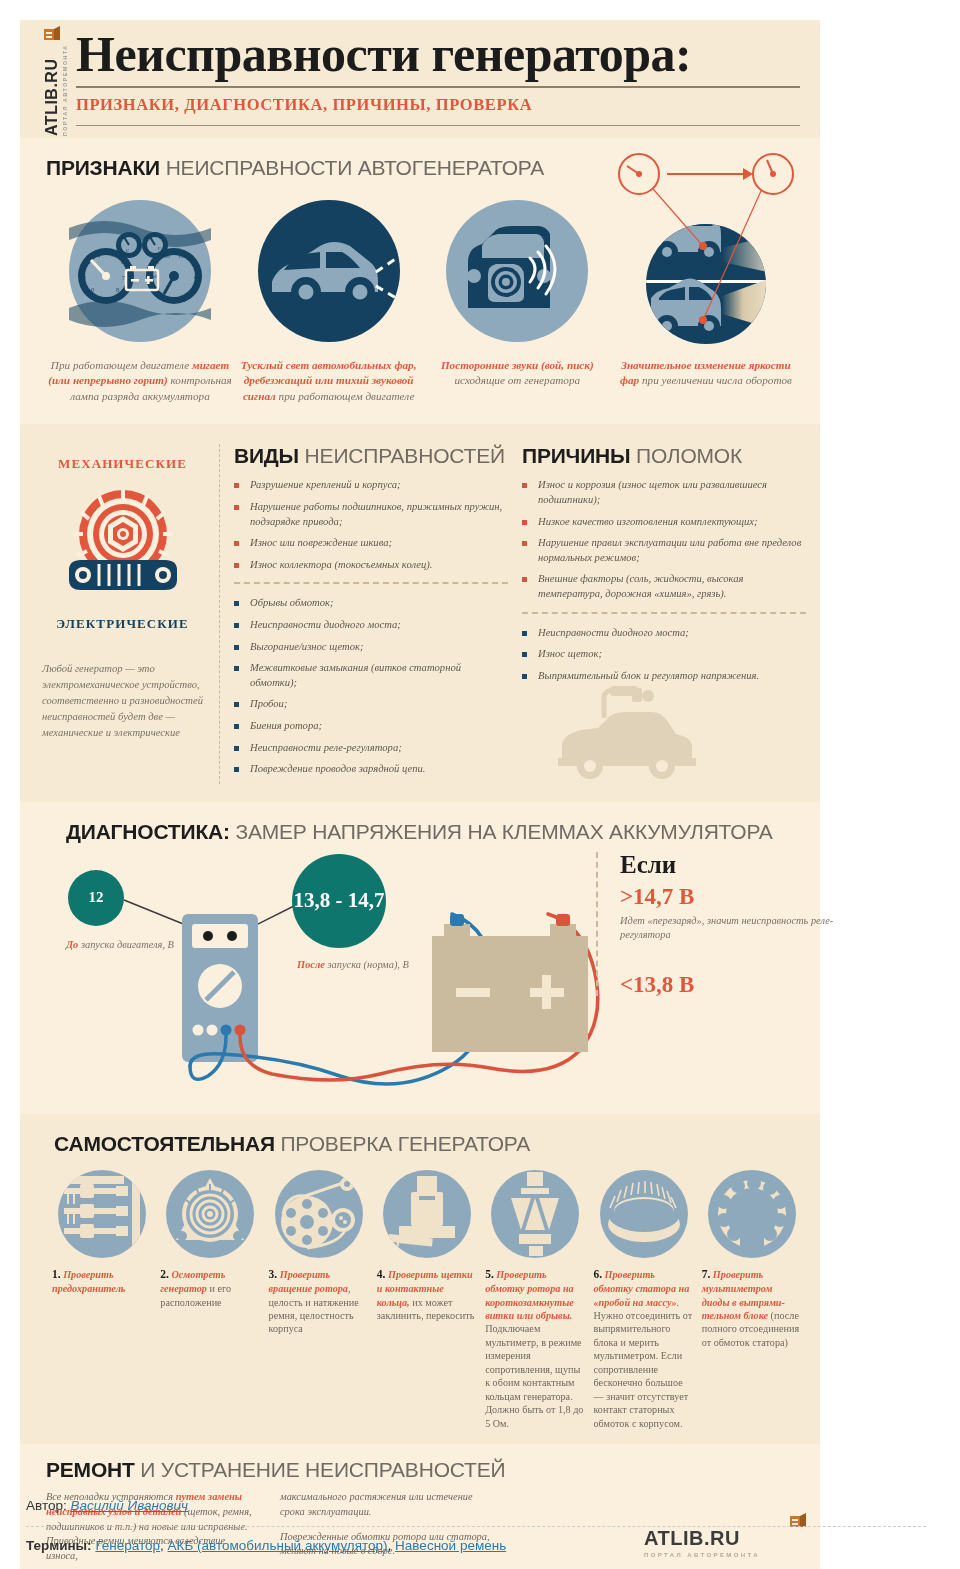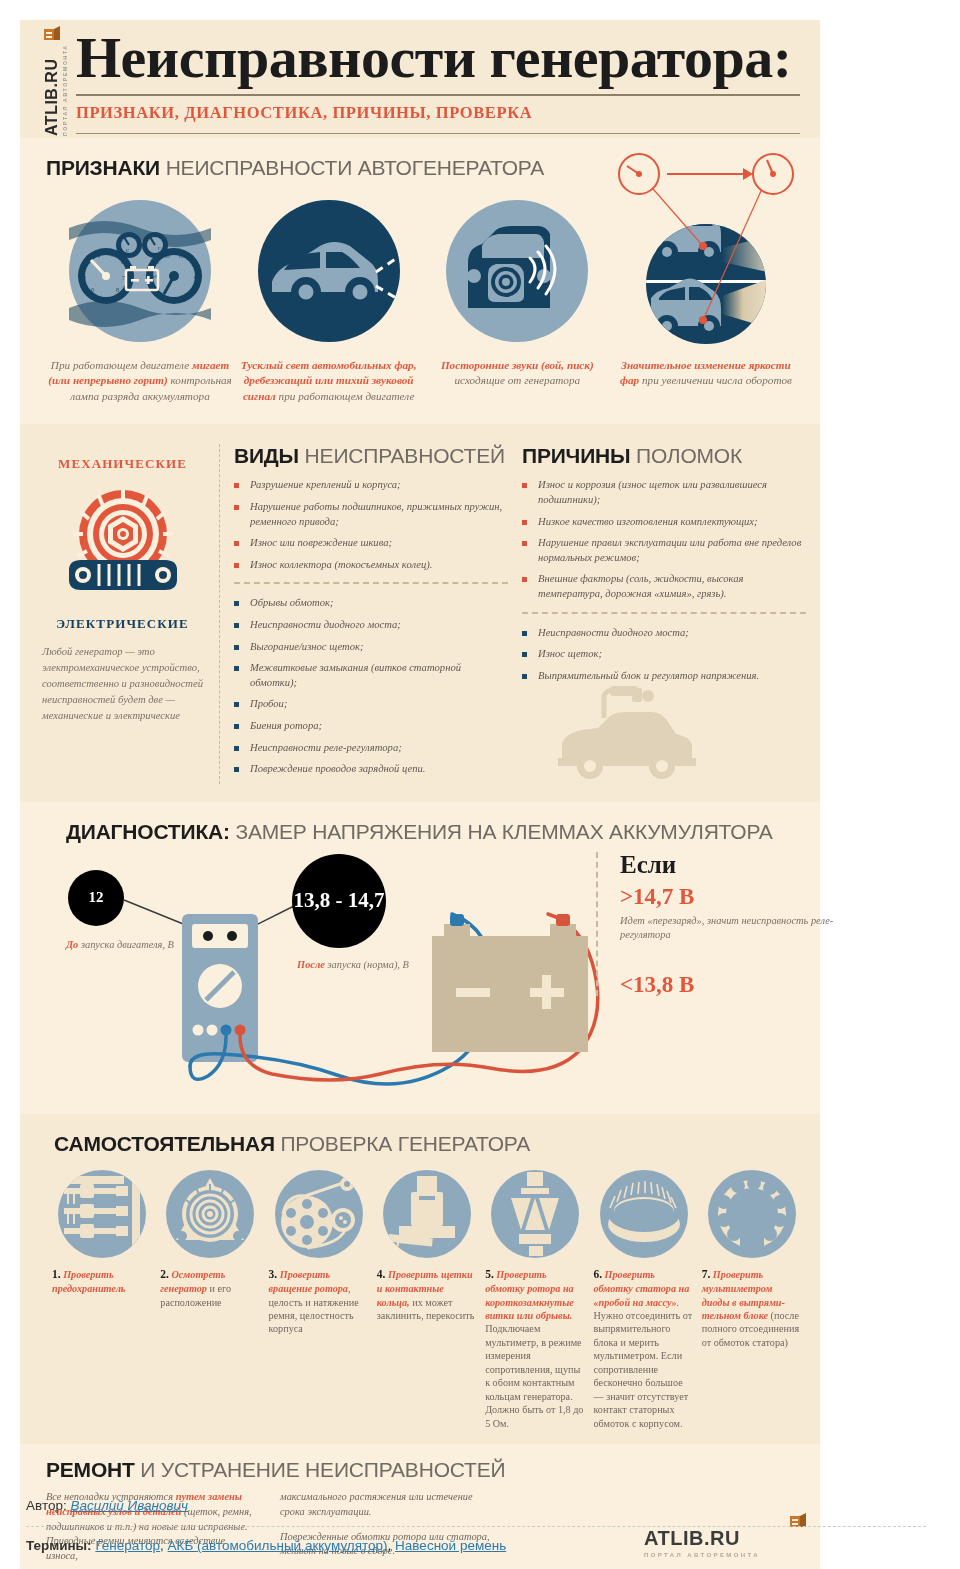--- a/index.html
+++ b/index.html
@@ -55,21 +55,21 @@
   }
   .brand-vert .b2 {
     display:block;
     font-size: 5.2px; font-weight: 700; letter-spacing: 1.6px;
     color: #9a9a9a; margin-top: 2px;
   }
   .header-main { margin-left: 56px; padding-right: 20px; }
   .h-title {
     font-family: "Liberation Serif", serif;
     font-weight: 700;
-    font-size: 58px;
+    font-size: 50px;
     line-height: 1.04;
     color: #1c1c1c;
     letter-spacing: -0.5px;
     padding-bottom: 2px;
   }
   .h-rule { height: 2px; background: #8d7f6a; margin: 4px 0 0 0; }
   .h-rule.thin { height: 1px; background: #9b8e79; }
   .h-sub {
     font-family: "Liberation Serif", serif;
     font-weight: 700;
@@ -126,21 +126,21 @@
     text-align: center;
   }
   .mech-label, .elec-label {
     font-family: "Liberation Serif", serif;
     font-weight: 700; font-size: 13px; letter-spacing: 1.1px;
   }
   .mech-label { color: #e2563c; }
   .elec-label { color: #14415f; margin-top: 6px; }
   .alt-art { height: 120px; margin: 10px auto 4px; width: 140px; }
   .left-note {
-    margin-top: 12px;
+    margin-top: 29px;
     font-family: "Liberation Serif", serif;
     font-style: italic; font-size: 10.6px; line-height: 1.5;
     color: #7a7167; text-align: left;
   }
   .types-cols { flex: 1; display: flex; padding-left: 14px; }
   .tcol { padding-right: 14px; }
   .tcol.a { width: 288px; flex: 0 0 288px; }
   .tcol.b { flex: 1; }
   .tcol .sec-h { margin-bottom: 10px; }
   ul.bl { list-style: none; }
@@ -169,21 +169,21 @@
     position: absolute; right: 118px; bottom: 6px;
     width: 150px; height: 110px; opacity: .5;
   }
 
   
   .diag { background: #fbf0de; padding: 18px 0 22px 0; position: relative; margin-left: 20px; }
   .diag .sec-h { margin-left: 26px; }
   .diag-body { position: relative; height: 240px; margin-top: 8px; }
   .bubble {
     position: absolute; border-radius: 50%;
-    background: #000000; color: #fff;
+    background: #0f766e; color: #fff;
     display: flex; align-items: center; justify-content: center;
     font-family: "Liberation Serif", serif; font-weight: 700;
   }
   .b12 { left: 28px; top: 18px; width: 56px; height: 56px; font-size: 15px; }
   .b138 { left: 252px; top: 2px; width: 94px; height: 94px; font-size: 21px; }
   .lbl-sm {
     position: absolute;
     font-family: "Liberation Serif", serif; font-style: italic;
     font-size: 10.4px; line-height: 1.35; color: #7a7167;
   }
@@ -494,21 +494,21 @@
         <div class="left-note">Любой генератор — это электромеханическое устройство, соответственно и разновидностей неисправностей будет две — механические и электрические</div>
       </div>
 
       <div class="types-cols">
         <div class="tcol a">
           <div class="sec-h">
             <b>ВИДЫ</b><span> НЕИСПРАВНОСТЕЙ</span>
           </div>
           <ul class="bl red">
               <li>Разрушение креплений и корпуса;</li>
-              <li>Нарушение работы подшипников, прижимных пружин, ременного привода;</li>
+              <li>Нарушение работы подшипников, прижимных пружин, подзарядке привода;</li>
               <li>Износ или повреждение шкива;</li>
               <li>Износ коллектора (токосъемных колец).</li>
             </ul>
           <div class="dash-sep"></div>
           <ul class="bl navy">
               <li>Обрывы обмоток;</li>
               <li>Неисправности диодного моста;</li>
               <li>Выгорание/износ щеток;</li>
               <li>Межвитковые замыкания (витков статорной обмотки);</li>
               <li>Пробои;</li>

